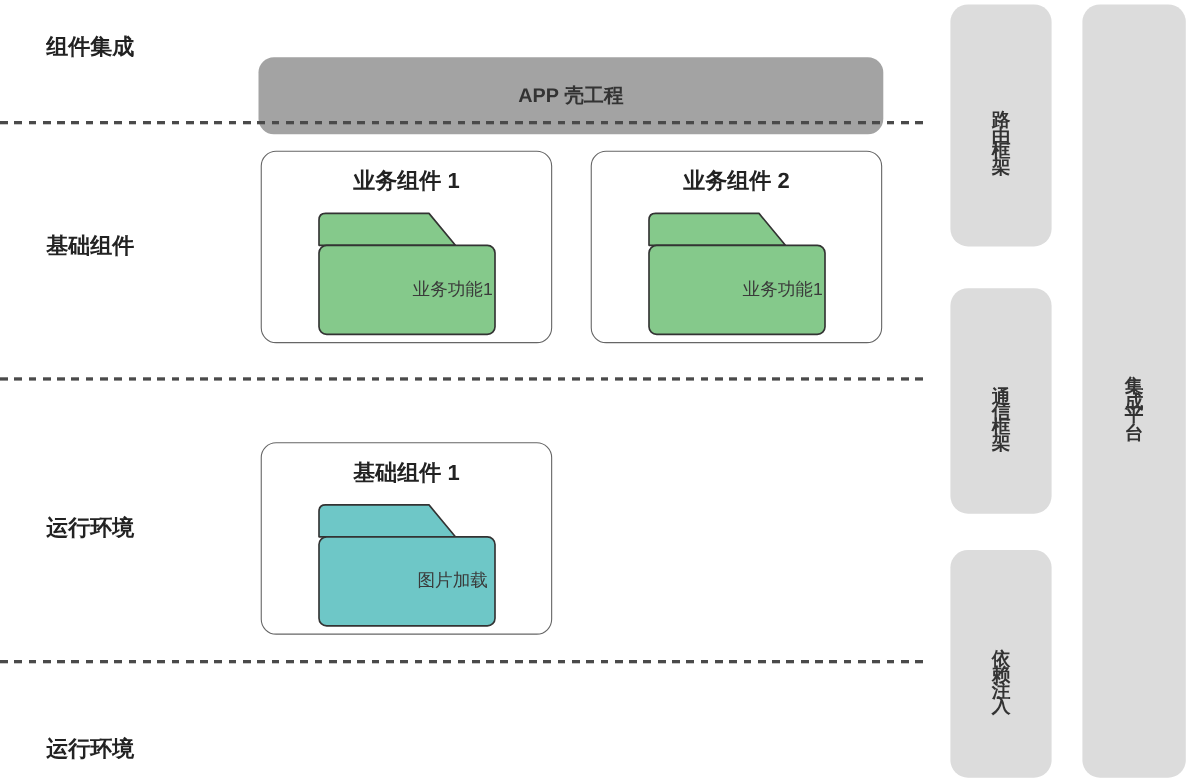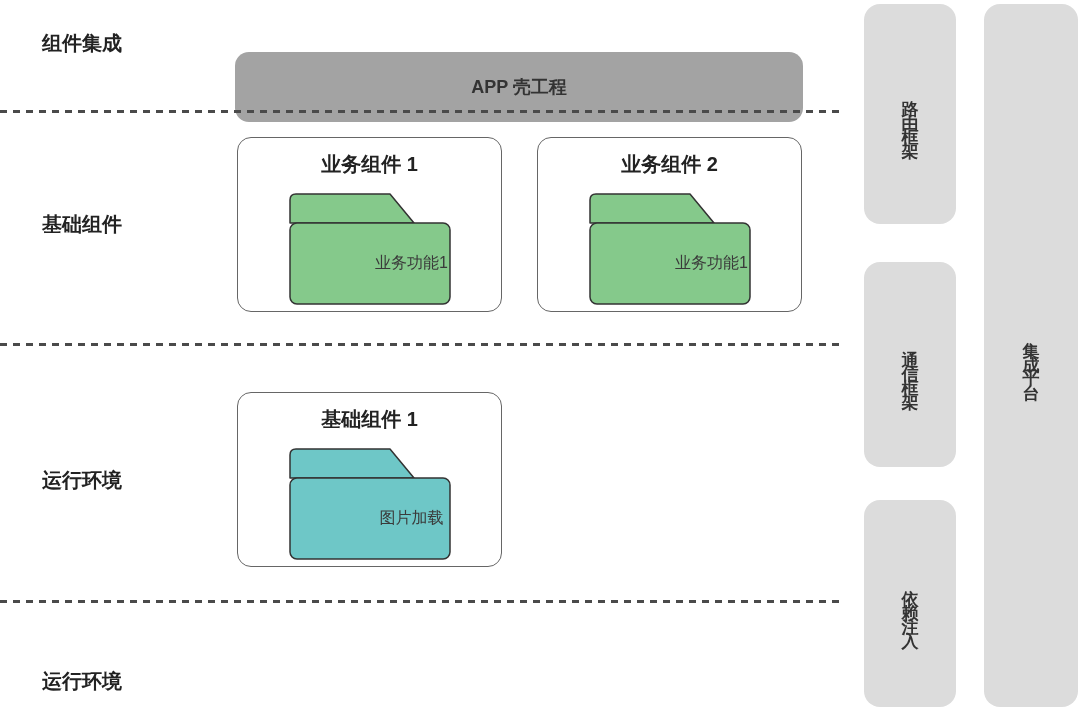--- a/index.html
+++ b/index.html
@@ -85,21 +85,21 @@
     <div class="card-title">业务组件 2</div>
     <div class="folder-wrap">
       <svg class="folder-svg" width="168" height="118" viewBox="0 0 168 118">
         <path d="M4,33 V10 Q4,4 10,4 H104 L128,33 Z" stroke="#333333" stroke-width="1.5" stroke-linejoin="round" fill="#85c98b"></path>
         <rect x="4" y="33" width="160" height="81" rx="7" stroke="#333333" stroke-width="1.5" fill="#85c98b"></rect>
       </svg>
       <div class="folder-label">业务功能1</div>
     </div>
   </div>
 
-  <div class="card" style="left:237px; top:392px">
+  <div class="card" style="left:237px; top:402px">
     <div class="card-title">基础组件 1</div>
     <div class="folder-wrap">
       <svg class="folder-svg" width="168" height="118" viewBox="0 0 168 118">
         <path d="M4,33 V10 Q4,4 10,4 H104 L128,33 Z" stroke="#333333" stroke-width="1.5" stroke-linejoin="round" fill="#6ec7c7"></path>
         <rect x="4" y="33" width="160" height="81" rx="7" stroke="#333333" stroke-width="1.5" fill="#6ec7c7"></rect>
       </svg>
       <div class="folder-label">图片加载</div>
     </div>
   </div>
 

